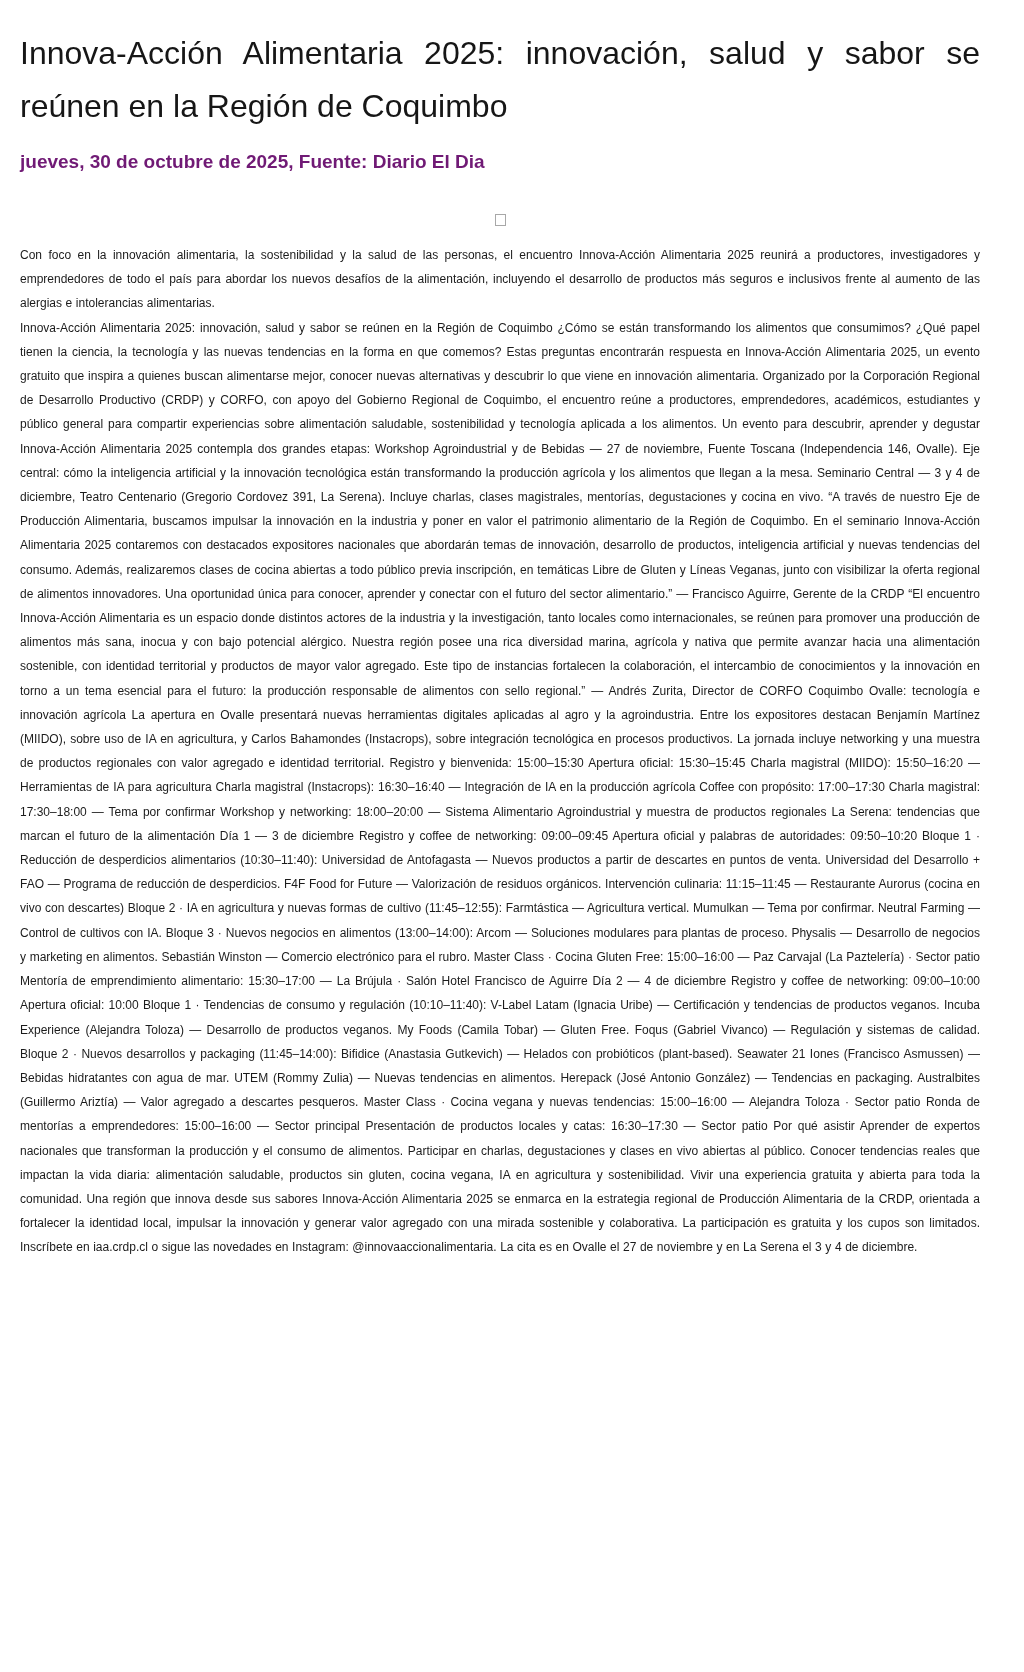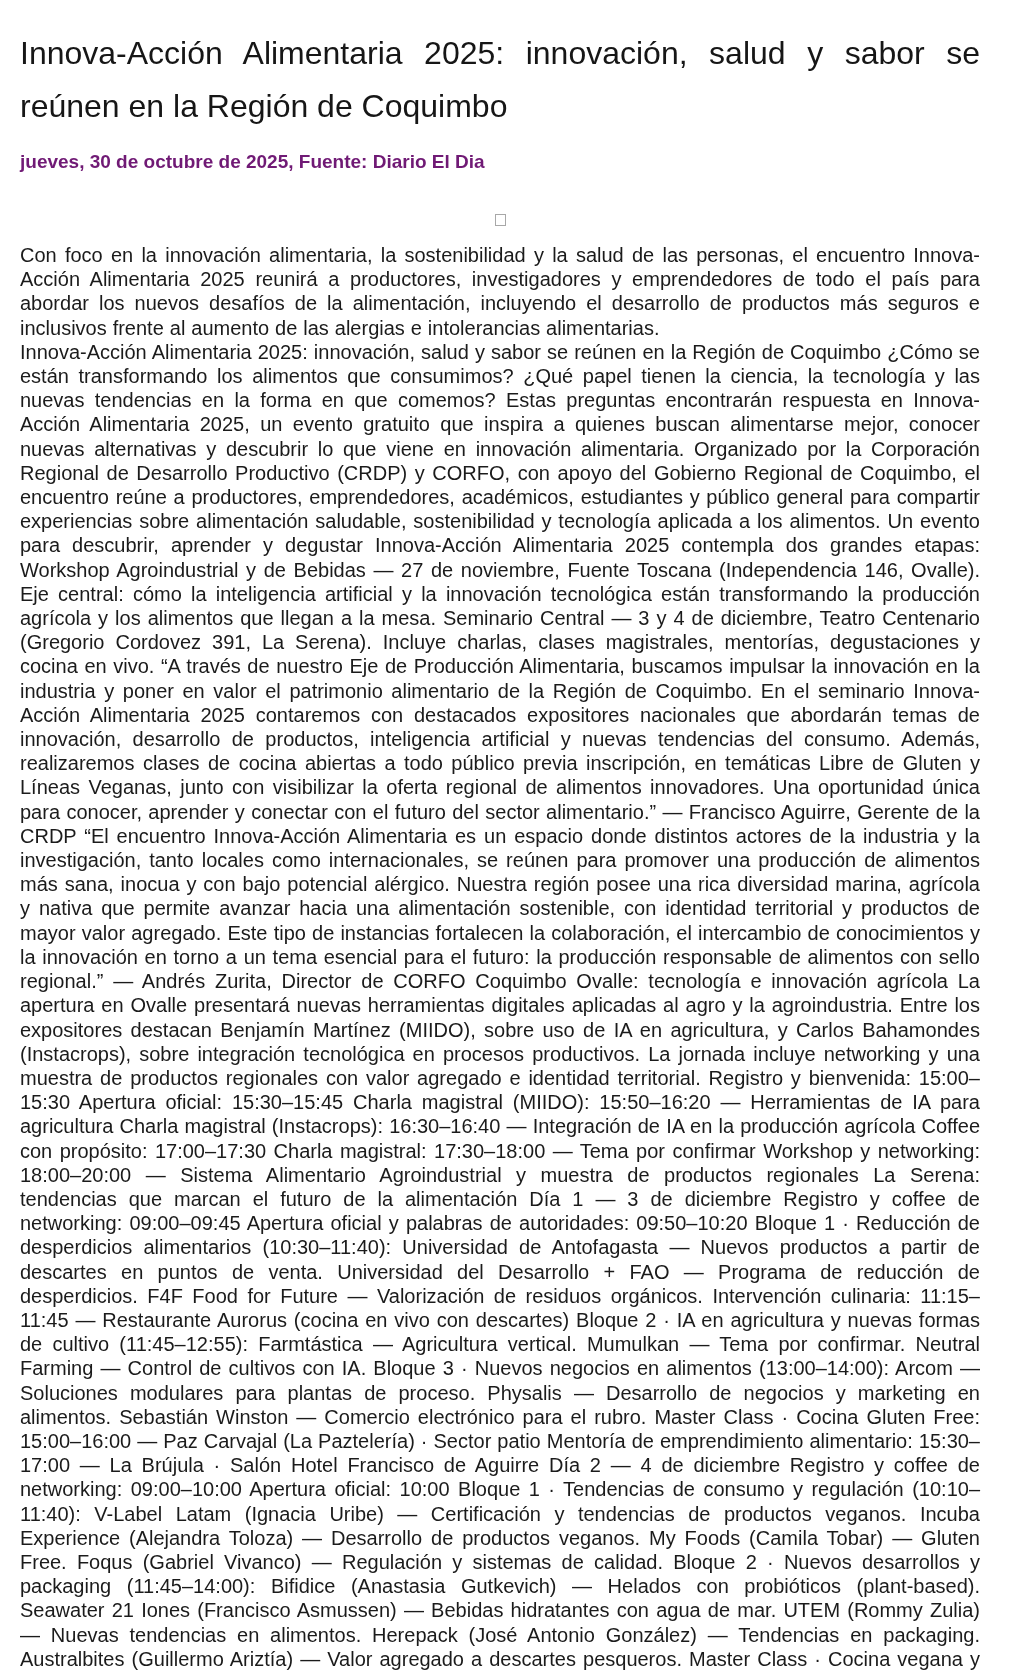--- a/index.html
+++ b/index.html
@@ -43,21 +43,21 @@
     height: 10px;
     border: 1px solid #a8a8a8;
     background: #ffffff;
     display: block;
   }
   .article-body {
     margin-top: 17px;
   }
   .article-body p {
     margin: 0;
-    font-size: 20px;
+    font-size: 12px;
     line-height: 24.2px;
     text-align: justify;
     text-justify: inter-word;
     color: #1b1b1b;
     word-spacing: 0.02em;
   }
 </style>
 </head>
 <body>
 

